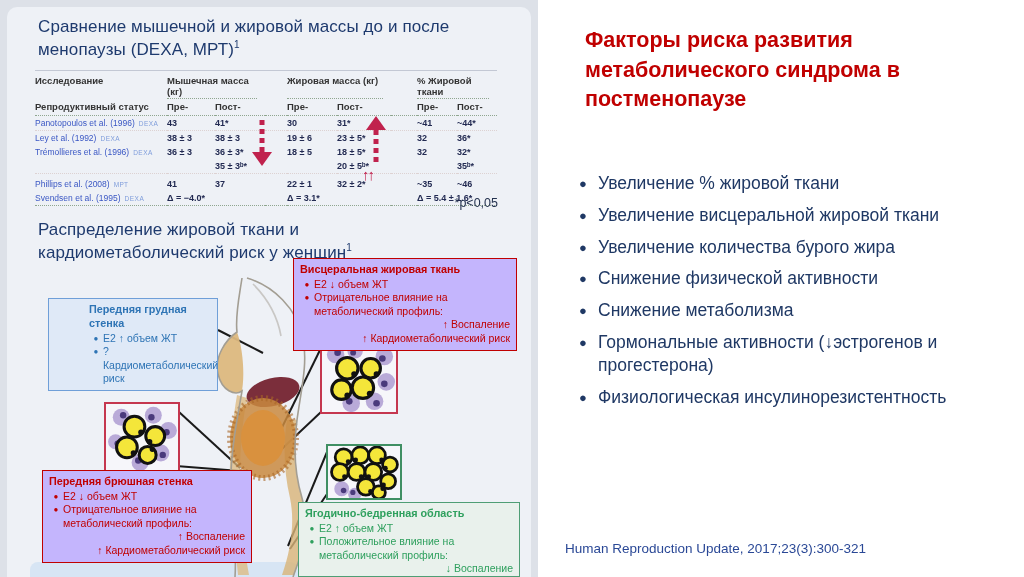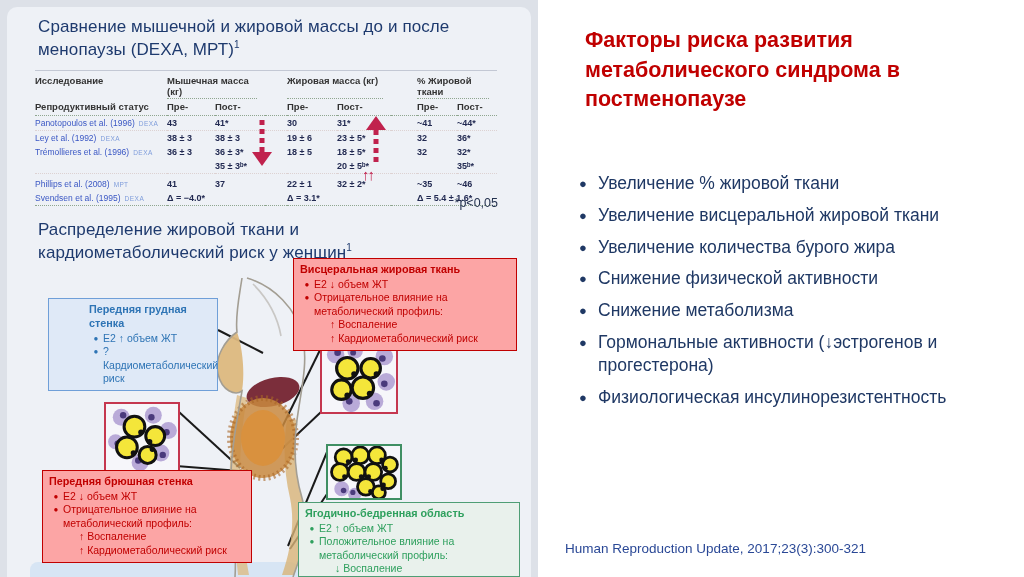--- a/index.html
+++ b/index.html
@@ -45,23 +45,23 @@
 
   
   .tbl-arrows{left:0;top:0;width:538px;height:220px;pointer-events:none;}
   .dblup{left:362px;top:166px;color:#c0224d;font-size:15px;font-weight:700;letter-spacing:-2px;}
 
   
   .callout{font-size:10.5px;line-height:1.28;padding:4px 6px 5px 6px;box-sizing:border-box;}
   .callout .ttl{font-weight:700;font-size:10.8px;margin-bottom:1px;}
   .callout .bl{display:flex;}
   .callout .bl .dot{width:14px;flex:0 0 14px;text-align:center;font-size:8px;line-height:13px;}
-  .callout .subl{margin-left:30px;}
+  .callout .subl{margin-left:30px;text-align:right;}
   .box-blue{background:#dfe9f7;border:1.5px solid #6f9fd8;color:#2e74b5;padding-left:40px;}
-  .box-red{background:#fca5a5;border:1.8px solid #c00000;color:#c00000;}
+  .box-red{background:#c4b5fd;border:1.8px solid #c00000;color:#c00000;}
   .box-green{background:#e9f1ec;border:1.8px solid #4f9e75;color:#2fa05e;}
 
   .inset{background:#f6f6fa;box-sizing:border-box;}
   .inset-red{border:2px solid #c5374f;}
   .inset-green{border:2px solid #3f8f63;}
 
   
   .r-title{left:585px;top:26px;width:360px;color:#c00000;font-size:21.5px;font-weight:700;line-height:1.38;}
   .r-bullets{left:568px;top:172px;width:452px;list-style:none;margin:0;padding:0;}
   .r-bullets li{display:flex;margin-bottom:8.5px;color:#1f3864;font-size:17.5px;line-height:1.33;}

